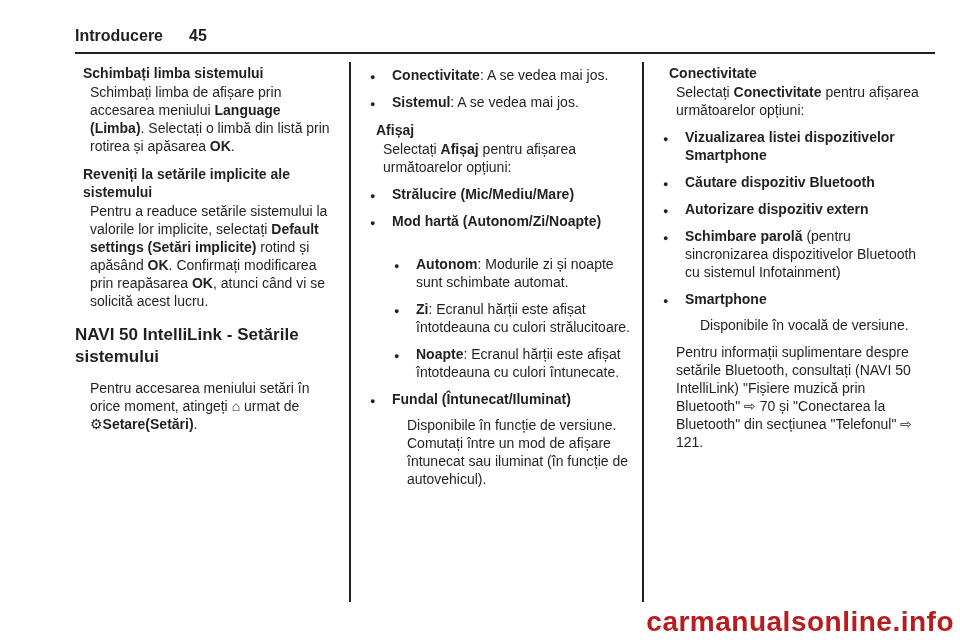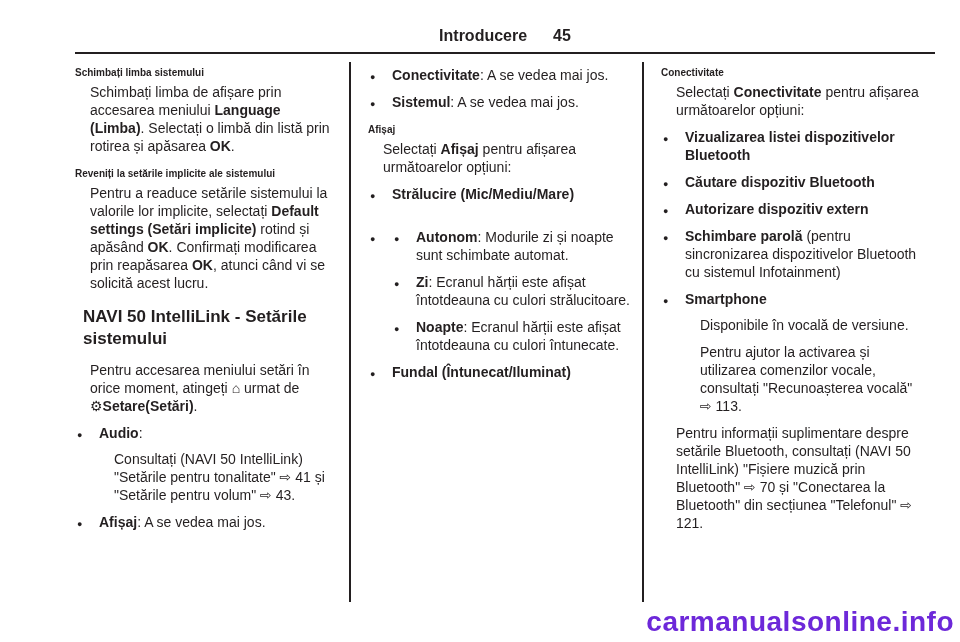--- a/index.html
+++ b/index.html
@@ -3,31 +3,31 @@
 <meta charset="utf-8">
 <style>
   html,body{margin:0;padding:0;}
   body{
     width:960px;height:642px;background:#ffffff;position:relative;overflow:hidden;
     font-family:"Liberation Sans","DejaVu Sans",sans-serif;color:#231f20;
   }
   .page{position:absolute;inset:0;}
   .running-head{
     position:absolute;top:27px;left:75px;width:860px;
-    display:flex;justify-content:center;align-items:baseline;gap:26px;
+    display:flex;justify-content:flex-start;align-items:baseline;gap:26px;
     font-weight:700;font-size:16px;
   }
   .header-rule{position:absolute;top:52px;left:75px;width:860px;height:0;border-top:2px solid #231f20;}
   .columns{position:absolute;top:62px;left:75px;width:860px;height:540px;display:flex;}
   .col{flex:1 1 0;min-width:0;padding:2px 12px 0 0;font-size:14px;line-height:18px;}
   .col + .col{border-left:2px solid #231f20;padding-left:17px;}
   .doc-p{margin:0 0 9px 15px;}
-  .doc-h3{margin:10px 0 1px 0;font-size:10px;line-height:18px;font-weight:700;}
+  .doc-h3{margin:10px 0 1px 8px;font-size:14px;line-height:18px;font-weight:700;}
   .doc-h3:first-child{margin-top:0;}
-  .doc-h2{margin:14px 0 11px 8px;font-size:17px;line-height:22px;font-weight:700;}
+  .doc-h2{margin:14px 0 11px 0;font-size:17px;line-height:22px;font-weight:700;}
   ul.doc-list{margin:2px 0 9px 0;padding:0 0 0 24px;list-style:none;}
   ul.doc-list li{position:relative;margin:0 0 9px 0;}
   ul.doc-list li::before{content:"●";position:absolute;left:-22px;top:2px;font-size:9px;}
   ul.doc-list li > .doc-p{margin-top:8px;}
   ul.doc-list li > ul.doc-list{margin-top:25px;margin-bottom:0;}
   .watermark{
     position:absolute;right:6px;bottom:4px;
     font-size:28px;font-weight:700;color:#7f7f7f;letter-spacing:0.5px;
   }
   b{font-weight:700;}
@@ -42,49 +42,45 @@
   </div>
   <div class="header-rule"></div>
   <div class="columns">
     <div class="col">
         <h3 class="doc-h3">Schimbați limba sistemului</h3>
         <p class="doc-p">Schimbați limba de afișare prin accesarea meniului <b>Language (Limba)</b>. Selectați o limbă din listă prin rotirea și apăsarea <b>OK</b>.</p>
         <h3 class="doc-h3">Reveniți la setările implicite ale sistemului</h3>
         <p class="doc-p">Pentru a readuce setările sistemului la valorile lor implicite, selectați <b>Default settings (Setări implicite)</b> rotind și apăsând <b>OK</b>. Confirmați modificarea prin reapăsarea <b>OK</b>, atunci când vi se solicită acest lucru.</p>
         <h2 class="doc-h2">NAVI 50 IntelliLink - Setările sistemului</h2>
         <p class="doc-p">Pentru accesarea meniului setări în orice moment, atingeți <b>⌂</b> urmat de <b>⚙Setare(Setări)</b>.</p>
-        <ul class="doc-list">
-          <li><span><b>Audio</b>:</span><p class="doc-p">Consultați (NAVI 50 IntelliLink) "Setările pentru tonalitate" ⇨ 41 și "Setările pentru volum" ⇨ 43.</p></li>
-          <li><span><b>Afișaj</b>: A se vedea mai jos.</span></li>
-        </ul>
       </div>
     <div class="col">
         <ul class="doc-list">
           <li><span><b>Conectivitate</b>: A se vedea mai jos.</span></li>
           <li><span><b>Sistemul</b>: A se vedea mai jos.</span></li>
         </ul>
         <h3 class="doc-h3">Afișaj</h3>
         <p class="doc-p">Selectați <b>Afișaj</b> pentru afișarea următoarelor opțiuni:</p>
         <ul class="doc-list">
           <li><span><b>Strălucire (Mic/Mediu/Mare)</b></span></li>
-          <li><ul class="doc-list">
+          <li><span><b>Mod hartă (Autonom/Zi/Noapte)</b></span><ul class="doc-list">
               <li><span><b>Autonom</b>: Modurile zi și noapte sunt schimbate automat.</span></li>
               <li><span><b>Zi</b>: Ecranul hărții este afișat întotdeauna cu culori strălucitoare.</span></li>
               <li><span><b>Noapte</b>: Ecranul hărții este afișat întotdeauna cu culori întunecate.</span></li>
             </ul></li>
-          <li><span><b>Fundal (Întunecat/Iluminat)</b></span></li>
+          <li><span><b>Fundal (Întunecat/Iluminat)</b></span><p class="doc-p">Disponibile în funcție de versiune. Comutați între un mod de afișare întunecat sau iluminat (în funcție de autovehicul).</p></li>
         </ul>
       </div>
     <div class="col">
         <h3 class="doc-h3">Conectivitate</h3>
         <p class="doc-p">Selectați <b>Conectivitate</b> pentru afișarea următoarelor opțiuni:</p>
         <ul class="doc-list">
-          <li><span><b>Vizualizarea listei dispozitivelor Bluetooth</b></span></li>
+          <li><span><b>Vizualizarea listei dispozitivelor Smartphone</b></span></li>
           <li><span><b>Căutare dispozitiv Bluetooth</b></span></li>
           <li><span><b>Autorizare dispozitiv extern</b></span></li>
           <li><span><b>Schimbare parolă</b> (pentru sincronizarea dispozitivelor Bluetooth cu sistemul Infotainment)</span></li>
-          <li><span><b>Smartphone</b></span><p class="doc-p">Disponibile în vocală de versiune.</p><p class="doc-p">Pentru ajutor la activarea și utilizarea comenzilor vocale, consultați "Recunoașterea vocală" ⇨ 113.</p></li>
+          <li><span><b>Smartphone</b></span><p class="doc-p">Disponibile în vocală de versiune.</p></li>
         </ul>
         <p class="doc-p">Pentru informații suplimentare despre setările Bluetooth, consultați (NAVI 50 IntelliLink) "Fișiere muzică prin Bluetooth" ⇨ 70 și "Conectarea la Bluetooth" din secțiunea "Telefonul" ⇨ 121.</p>
       </div>
   </div>
-  <div class="watermark" style="color: #6d28d9;">carmanualsonline.info</div>
+  <div class="watermark" style="color: #b91c1c;">carmanualsonline.info</div>
 </div>
 
 </body></html>

